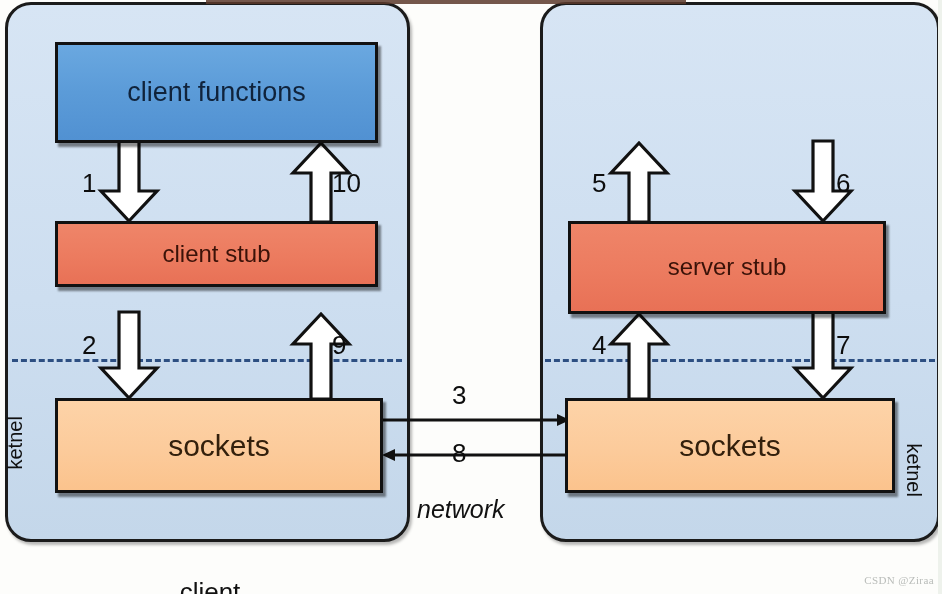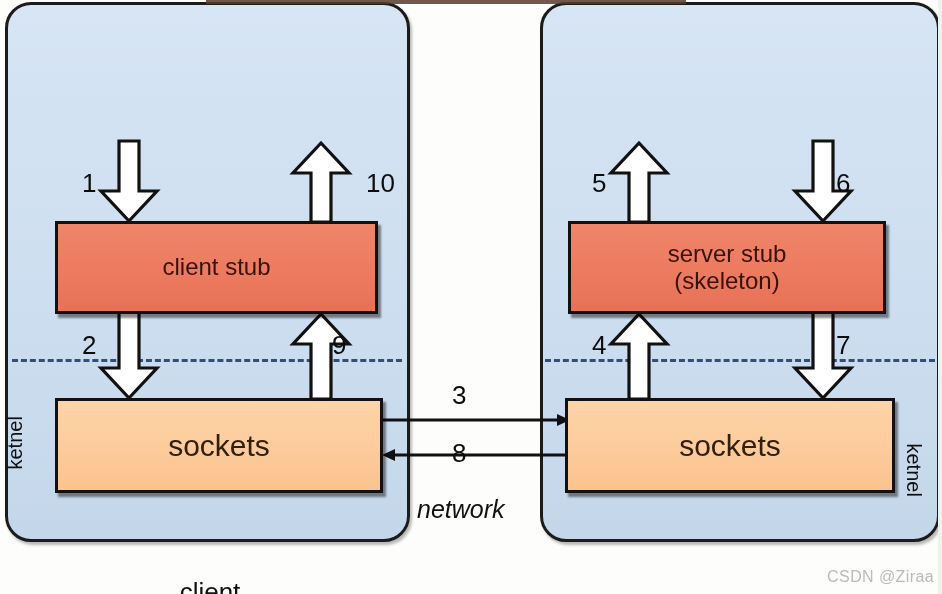--- a/index.html
+++ b/index.html
@@ -50,21 +50,21 @@
     color:#33200c;
   }
   .box span{display:block;}
 
   .fn-text{font-size:27px;}
   .stub-text{font-size:24px;}
   .sock-text{font-size:30px;}
 
   
   #box-client-functions{left:55px;top:42px;width:323px;height:101px;}
-  #box-client-stub{left:55px;top:221px;width:323px;height:93px;}
+  #box-client-stub{left:55px;top:221px;width:323px;height:66px;}
   #box-client-sockets{left:55px;top:398px;width:328px;height:95px;}
   
   #box-server-functions{left:568px;top:42px;width:318px;height:101px;}
   #box-server-stub{left:568px;top:221px;width:318px;height:93px;}
   #box-server-sockets{left:565px;top:398px;width:330px;height:95px;}
 
   
   .kernel-line{
     position:absolute;height:0;
     border-top:3px dashed #2d4f82;
@@ -119,21 +119,21 @@
   #caption-client{left:110px;top:557px;width:200px;margin-top:20px;}
   #caption-server{left:630px;top:557px;width:200px;}
   #label-network{
     position:absolute;left:417px;top:495px;width:140px;
     font-size:25px;font-style:italic;color:#111;z-index:6;
   }
 
   
   #watermark{
     position:absolute;right:8px;bottom:8px;
-    font-size:16px;color:#b9bcb9;letter-spacing:.4px;z-index:9;
+    font-size:11px;color:#b9bcb9;letter-spacing:.4px;z-index:9;font-family:Liberation Serif, serif;
   }
 
   
   #top-strip{
     position:absolute;left:206px;top:0;width:480px;height:4px;
     background:#5c3a2c;opacity:.85;z-index:1;
   }
   #edge-right{
     position:absolute;right:0;top:0;width:4px;height:594px;
     background:#eef2ec;z-index:1;
@@ -148,20 +148,23 @@
   <div id="edge-right"></div>
 
   <div class="panel" id="panel-client"></div>
 
   <div class="kernel-line" id="kline-client"></div>
 
   <div class="ketnel" id="ketnel-client">
     <span>ketnel</span>
   </div>
 
+  <div class="box blue" id="box-client-functions">
+    <span class="fn-text">client functions</span>
+  </div>
 
   <div class="box red" id="box-client-stub">
     <span class="stub-text">client stub</span>
   </div>
 
   <div class="box peach" id="box-client-sockets">
     <span class="sock-text">sockets</span>
   </div>
 
   <div class="blockarrow" style="left:100px;top:141px;">
@@ -169,21 +172,21 @@
       <path d="M19 0 L39 0 L39 50 L57 50 L29 80 L1 50 L19 50 Z" fill="#ffffff" stroke="#111111" stroke-width="3.2" stroke-linejoin="miter"></path>
     </svg>
   </div>
   <div class="step" style="left:82px;top:168px;">1</div>
 
   <div class="blockarrow" style="left:292px;top:141px;">
     <svg width="58" height="82" viewBox="0 0 58 82">
       <path d="M29 2 L57 32 L39 32 L39 81 L19 81 L19 32 L1 32 Z" fill="#ffffff" stroke="#111111" stroke-width="3.2" stroke-linejoin="miter"></path>
     </svg>
   </div>
-  <div class="step" style="left:332px;top:168px;padding-left:34px;">10</div>
+  <div class="step" style="left:332px;top:168px;">10</div>
 
   <div class="blockarrow" style="left:100px;top:312px;">
     <svg width="58" height="88" viewBox="0 0 58 88">
       <path d="M19 0 L39 0 L39 56 L57 56 L29 86 L1 56 L19 56 Z" fill="#ffffff" stroke="#111111" stroke-width="3.2" stroke-linejoin="miter"></path>
     </svg>
   </div>
   <div class="step" style="left:82px;top:330px;">2</div>
 
   <div class="blockarrow" style="left:292px;top:312px;">
     <svg width="58" height="88" viewBox="0 0 58 88">
@@ -199,21 +202,20 @@
   <div class="kernel-line" id="kline-server"></div>
 
   <div class="ketnel" id="ketnel-server">
     <span>ketnel</span>
   </div>
 
 
   <div class="box red" id="box-server-stub">
     <div>
       <span class="stub-text">server stub</span>
-      <span class="stub-text">(skeleton)</span>
     </div>
   </div>
 
   <div class="box peach" id="box-server-sockets">
     <span class="sock-text">sockets</span>
   </div>
 
   <div class="blockarrow" style="left:610px;top:141px;">
     <svg width="58" height="82" viewBox="0 0 58 82">
       <path d="M29 2 L57 32 L39 32 L39 81 L19 81 L19 32 L1 32 Z" fill="#ffffff" stroke="#111111" stroke-width="3.2" stroke-linejoin="miter"></path>

